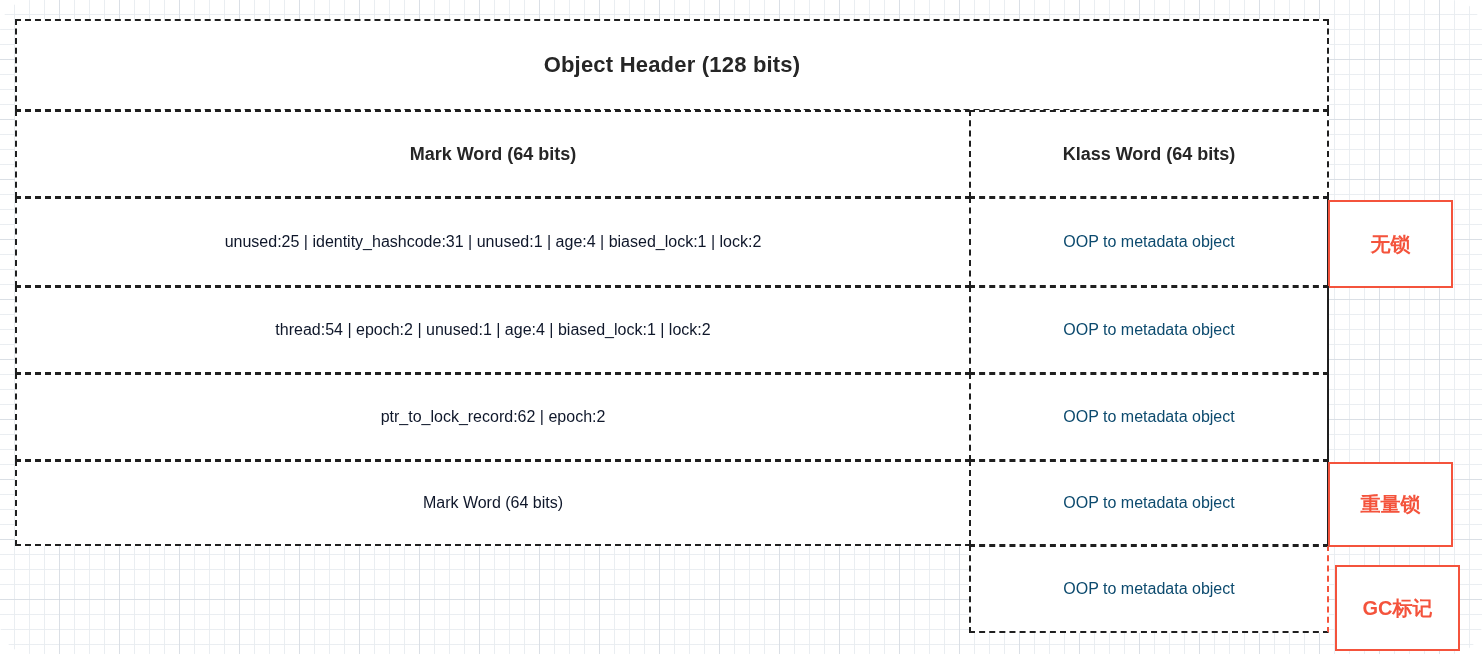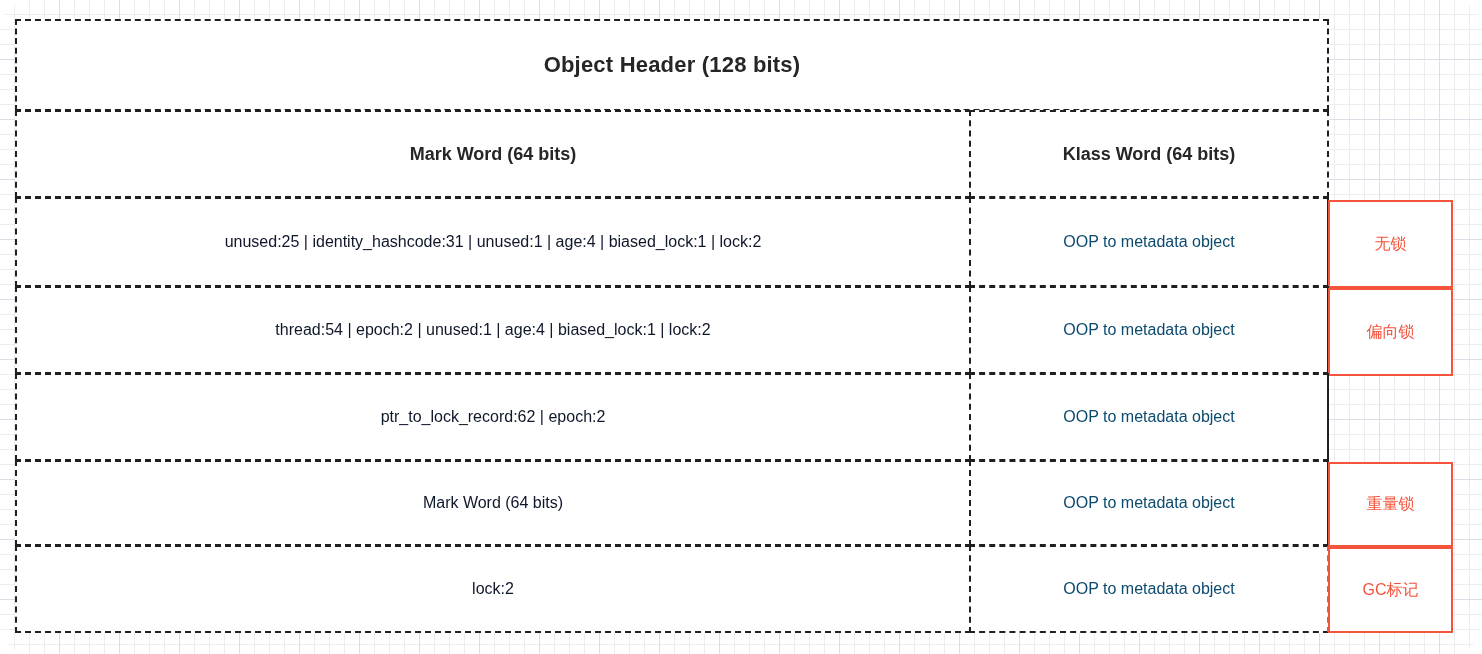--- a/index.html
+++ b/index.html
@@ -95,54 +95,53 @@
 
   
   .state-tag {
     position: absolute;
     box-sizing: border-box;
     left: 1328px;
     width: 125px;
     background: #ffffff;
     border: 2px solid #f4533c;
     color: #f4533c;
-    font-size: 16px;
+    font-size: 20px;
     display: flex;
     align-items: center;
     justify-content: center;
     text-align: center;
+    font-weight: bold;
   }
   .s1 { top: 200px; height: 88px; }
   .s2 { top: 288px; height: 88px; }
   .s3 { top: 375px; height: 87px; }
   .s4 { top: 462px; height: 85px; }
-  .s5 { top: 547px; height: 86px; }
+  .s5 { top: 565px; height: 86px; margin-left: 7px; }
 </style>
 </head>
 <body>
 
 <div id="canvas">
 
   <div class="cell dashed" id="object-header">Object Header (128 bits)</div>
 
   <div class="cell dashed col-title" id="markword-title">Mark Word (64 bits)</div>
   <div class="cell dashed col-title" id="klassword-title">Klass Word (64 bits)</div>
 
   <div class="cell dashed mark-cell r1">unused:25 | identity_hashcode:31 | unused:1 | age:4 | biased_lock:1 | lock:2</div>
   <div class="cell dashed klass-cell hard-right r1">OOP to metadata object</div>
   <div class="state-tag s1">无锁</div>
 
   <div class="cell dashed mark-cell r2">thread:54 | epoch:2 | unused:1 | age:4 | biased_lock:1 | lock:2</div>
   <div class="cell dashed klass-cell hard-right r2">OOP to metadata object</div>
-  <div class="state-tag s2">偏向锁</div>
 
   <div class="cell dashed mark-cell r3">ptr_to_lock_record:62 | epoch:2</div>
   <div class="cell dashed klass-cell hard-right r3">OOP to metadata object</div>
 
   <div class="cell dashed mark-cell r4">Mark Word (64 bits)</div>
   <div class="cell dashed klass-cell hard-right r4">OOP to metadata object</div>
   <div class="state-tag s4">重量锁</div>
 
-  <div class="cell dashed mark-cell r5">lock:2</div>
   <div class="cell dashed klass-cell red-right r5">OOP to metadata object</div>
   <div class="state-tag s5">GC标记</div>
 
 </div>
 
 </body></html>

